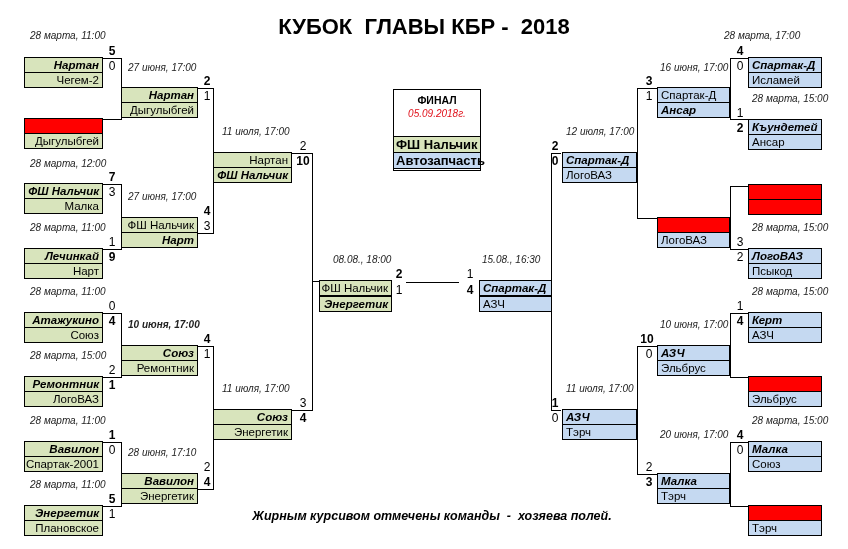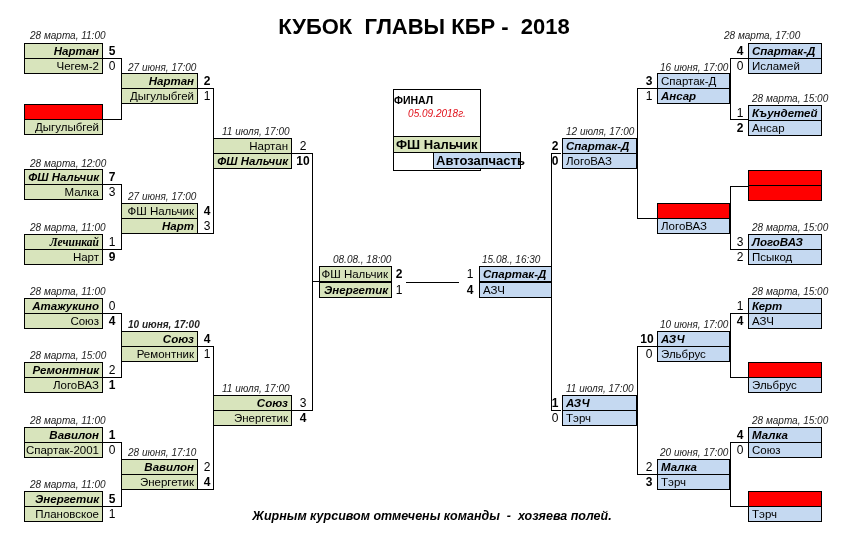--- a/index.html
+++ b/index.html
@@ -1,33 +1,33 @@
 <!DOCTYPE html>
 <html><head>
 <meta charset="utf-8">
 <style>
   html,body{margin:0;padding:0;background:#fff;}
   body{width:848px;height:549px;position:relative;overflow:hidden;font-family:"Liberation Sans",sans-serif;color:#000;}
   .abs{position:absolute;}
   .title{left:0;width:848px;top:14px;text-align:center;font-weight:bold;font-size:22px;letter-spacing:0px;white-space:pre;}
   .date{position:absolute;font-size:10px;font-style:italic;color:#222;white-space:nowrap;}
   .date.b{font-weight:bold;}
-  .box{position:absolute;height:16px;box-sizing:border-box;border:1px solid #000;font-size:11.5px;line-height:14px;white-space:nowrap;overflow:hidden;}
+  .box{position:absolute;height:16px;box-sizing:border-box;border:1px solid #000;font-size:11.5px;line-height:14px;white-space:nowrap;overflow:hidden;margin-top:14px;}
   .g{background:#d8e4bc;}
   .bl{background:#c5d9f1;}
   .red{background:#ff0000;}
   .box.r{text-align:right;padding-right:3px;}
   .box.lft{text-align:left;padding-left:3px;}
   .host{font-weight:bold;font-style:italic;}
   .score{position:absolute;font-size:12px;line-height:16px;height:16px;width:14px;text-align:center;}
   .score.w{font-weight:bold;}
   .hl{position:absolute;height:1px;background:#000;}
   .vl{position:absolute;width:1px;background:#000;}
   .final{left:393px;top:89px;width:88px;height:82px;border:1px solid #000;box-sizing:border-box;}
-  .final-head{position:absolute;left:0;width:86px;top:4px;text-align:left;font-size:10.5px;font-weight:bold;}
+  .final-head{position:absolute;left:0;width:86px;top:4px;text-align:center;font-size:10.5px;font-weight:bold;}
   .final-date{position:absolute;left:0;width:86px;top:18px;text-align:center;font-size:10px;font-style:italic;color:#e0101a;}
   .final-team{position:absolute;left:-1px;width:88px;height:17px;box-sizing:border-box;border:1px solid #000;font-size:13px;font-weight:bold;line-height:15px;padding-left:2px;white-space:nowrap;}
   .note{left:8px;width:848px;top:509px;text-align:center;font-size:12.5px;font-weight:bold;font-style:italic;white-space:pre;}
 </style>
 </head>
 <body>
 
 <div class="abs title">КУБОК  ГЛАВЫ КБР -  2018</div>
 
 <div class="date" style="left:30px;top:30px;">28 марта, 11:00</div>
@@ -39,21 +39,21 @@
 <div class="box red" style="left:24px;top:104px;width:79px;"></div>
 <div class="box g r" style="left:24px;top:119px;width:79px;">Дыгулыбгей</div>
 
 <div class="date" style="left:30px;top:158px;">28 марта, 12:00</div>
 <div class="box g r host" style="left:24px;top:169px;width:79px;">ФШ Нальчик</div>
 <div class="score w" style="left:105px;top:169px;">7</div>
 <div class="box g r" style="left:24px;top:184px;width:79px;">Малка</div>
 <div class="score" style="left:105px;top:184px;">3</div>
 
 <div class="date" style="left:30px;top:222px;">28 марта, 11:00</div>
-<div class="box g r host" style="left:24px;top:234px;width:79px;font-family:Liberation Serif, serif;">Лечинкай</div>
+<div class="box g r host" style="left:24px;top:234px;width:79px;">Лечинкай</div>
 <div class="score" style="left:105px;top:234px;">1</div>
 <div class="box g r" style="left:24px;top:249px;width:79px;">Нарт</div>
 <div class="score w" style="left:105px;top:249px;">9</div>
 
 <div class="date" style="left:30px;top:286px;">28 марта, 11:00</div>
 <div class="box g r host" style="left:24px;top:298px;width:79px;">Атажукино</div>
 <div class="score" style="left:105px;top:298px;">0</div>
 <div class="box g r" style="left:24px;top:313px;width:79px;">Союз</div>
 <div class="score w" style="left:105px;top:313px;">4</div>
 
@@ -145,21 +145,21 @@
 <div class="score w" style="left:392px;top:266px;">2</div>
 <div class="box g r host" style="left:319px;top:282px;width:73px;">Энергетик</div>
 <div class="score" style="left:392px;top:282px;">1</div>
 
 <div class="hl" style="left:406px;top:282px;width:53px;"></div>
 
 <div class="abs final">
   <div class="final-head">ФИНАЛ</div>
   <div class="final-date">05.09.2018г.</div>
   <div class="final-team g" style="top:46px;">ФШ Нальчик</div>
-  <div class="final-team bl" style="top:62px;margin-left:40px;">Автозапчасть</div>
+  <div class="final-team bl" style="top:62px;">Автозапчасть</div>
 </div>
 
 <div class="date" style="left:482px;top:254px;">15.08., 16:30</div>
 <div class="score" style="left:463px;top:266px;">1</div>
 <div class="box bl lft host" style="left:479px;top:266px;width:73px;">Спартак-Д</div>
 <div class="score w" style="left:463px;top:282px;">4</div>
 <div class="box bl lft" style="left:479px;top:282px;width:73px;">АЗЧ</div>
 
 <div class="vl" style="left:551px;top:153px;height:258px;"></div>
 <div class="hl" style="left:551px;top:153px;width:10px;"></div>
@@ -193,21 +193,21 @@
 
 <div class="box red" style="left:657px;top:203px;width:73px;"></div>
 <div class="box bl lft" style="left:657px;top:218px;width:73px;">ЛогоВАЗ</div>
 
 <div class="date" style="left:660px;top:319px;">10 июня, 17:00</div>
 <div class="score w" style="left:638px;top:331px;width:18px;">10</div>
 <div class="box bl lft host" style="left:657px;top:331px;width:73px;">АЗЧ</div>
 <div class="score" style="left:642px;top:346px;">0</div>
 <div class="box bl lft" style="left:657px;top:346px;width:73px;">Эльбрус</div>
 
-<div class="date" style="left:660px;top:447px;">20 июня, 17:00</div>
+<div class="date" style="left:660px;top:429px;">20 июня, 17:00</div>
 <div class="score" style="left:642px;top:459px;">2</div>
 <div class="box bl lft host" style="left:657px;top:459px;width:73px;">Малка</div>
 <div class="score w" style="left:642px;top:474px;">3</div>
 <div class="box bl lft" style="left:657px;top:474px;width:73px;">Тэрч</div>
 
 <div class="vl" style="left:730px;top:58px;height:62px;"></div>
 <div class="hl" style="left:730px;top:58px;width:18px;"></div>
 <div class="hl" style="left:730px;top:119px;width:18px;"></div>
 
 <div class="vl" style="left:730px;top:186px;height:64px;"></div>

